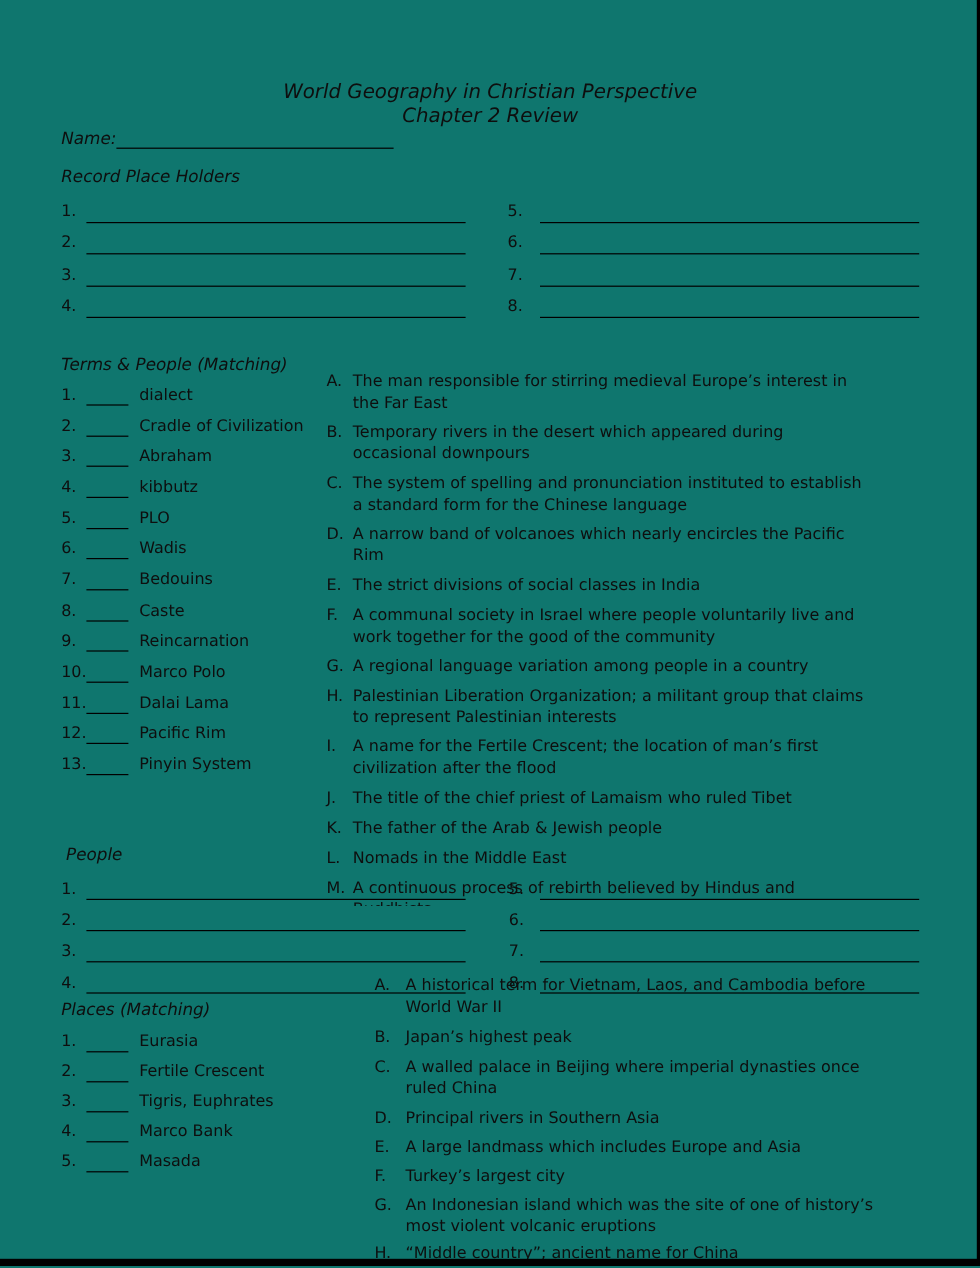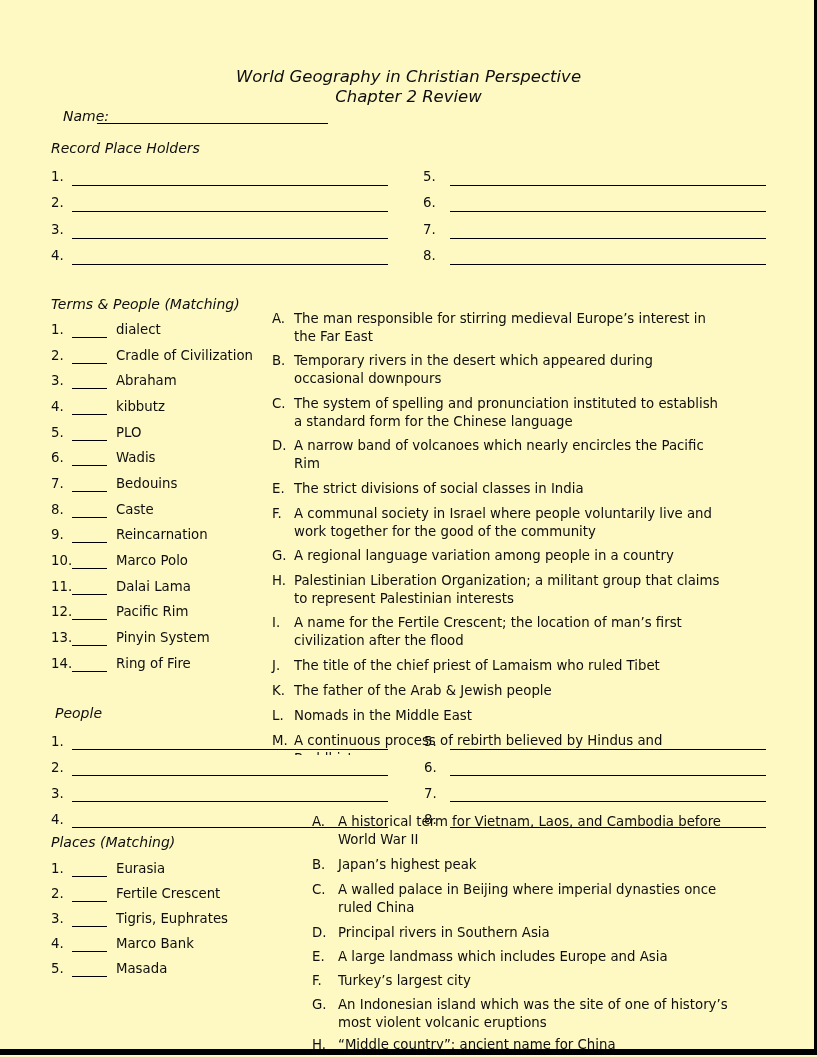--- a/index.html
+++ b/index.html
@@ -1,16 +1,16 @@
 <!DOCTYPE html>
 <html><head>
 <meta charset="utf-8">
 <style>
   html,body{margin:0;padding:0;background:#fff;}
-  .page{position:relative;width:817px;height:1057px;background:#fef9c3;
+  .page{position:relative;width:817px;height:1057px;background:#0f766e;
         font-family:"DejaVu Sans",sans-serif;color:#0e0e0e;overflow:hidden;}
   .abs{position:absolute;}
   .title{left:0;width:817px;text-align:center;font-style:italic;font-size:16.5px;line-height:20px;white-space:pre;}
   .h{font-style:italic;font-size:14px;line-height:17px;white-space:pre;}
   .t{font-size:13.3px;line-height:17px;white-space:pre;}
   .line{border-top:1.6px solid #000;height:0;}
   .row{position:absolute;width:250px;height:22px;}
   .row .n{position:absolute;left:0;top:0;font-size:13.3px;white-space:pre;}
   .row .b{position:absolute;left:21px;top:15px;width:35px;border-top:1.5px solid #000;height:0;}
   .row .w{position:absolute;left:65px;top:0;font-size:13.3px;white-space:pre;}
@@ -25,21 +25,21 @@
   .edge{background:#000;}
 </style>
 </head>
 <body>
 
 <div class="page">
 
   <div class="abs title" style="top:67px;">World Geography in Christian Perspective</div>
   <div class="abs title" style="top:87px;">Chapter 2 Review</div>
 
-  <div class="abs h" style="left:51px;top:108px;margin-left:12px;">Name:</div>
+  <div class="abs h" style="left:51px;top:108px;">Name:</div>
   <div class="abs line" style="left:97px;top:123px;width:231px;"></div>
 
   <div class="abs h" style="left:51px;top:140px;">Record Place Holders</div>
 
   <div class="abs t" style="left:51px;top:168px;">1.</div>
   <div class="abs t" style="left:51px;top:194px;">2.</div>
   <div class="abs t" style="left:51px;top:221px;">3.</div>
   <div class="abs t" style="left:51px;top:247px;">4.</div>
   <div class="abs line" style="left:72px;top:185px;width:316px;"></div>
   <div class="abs line" style="left:72px;top:211px;width:316px;"></div>
@@ -115,25 +115,20 @@
   <div class="row" style="left:51px;top:604px;">
     <span class="n">12.</span>
     <span class="b"></span>
     <span class="w">Pacific Rim</span>
   </div>
   <div class="row" style="left:51px;top:630px;text-decoration:underline;">
     <span class="n">13.</span>
     <span class="b"></span>
     <span class="w">Pinyin System</span>
   </div>
-  <div class="row" style="left:51px;top:656px;">
-    <span class="n">14.</span>
-    <span class="b"></span>
-    <span class="w">Ring of Fire</span>
-  </div>
 
   <div class="def def-terms" style="top:310px;">
     <span class="lt">A.</span>
     <div class="tx">The man responsible for stirring medieval Europe’s interest in
 the Far East</div>
   </div>
   <div class="def def-terms" style="top:352px;">
     <span class="lt">B.</span>
     <div class="tx">Temporary rivers in the desert which appeared during
 occasional downpours</div>

